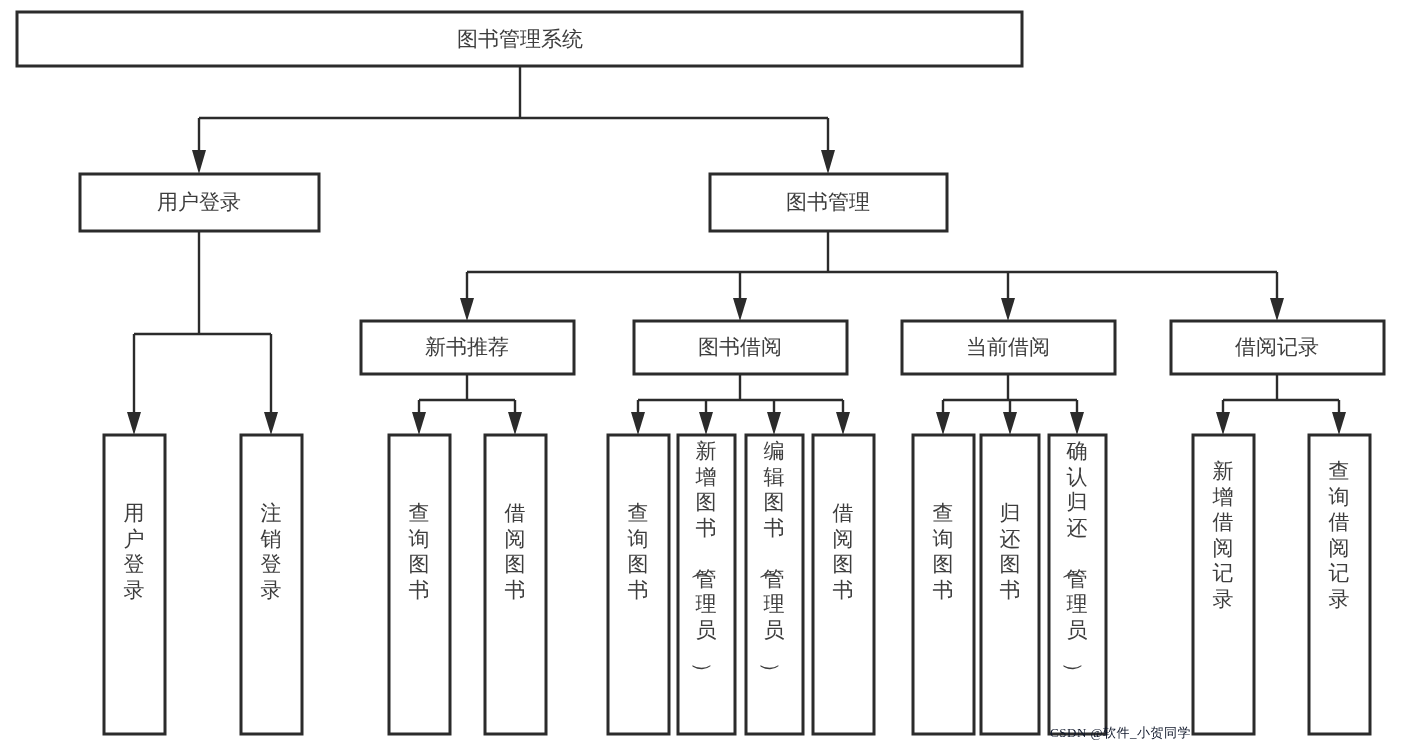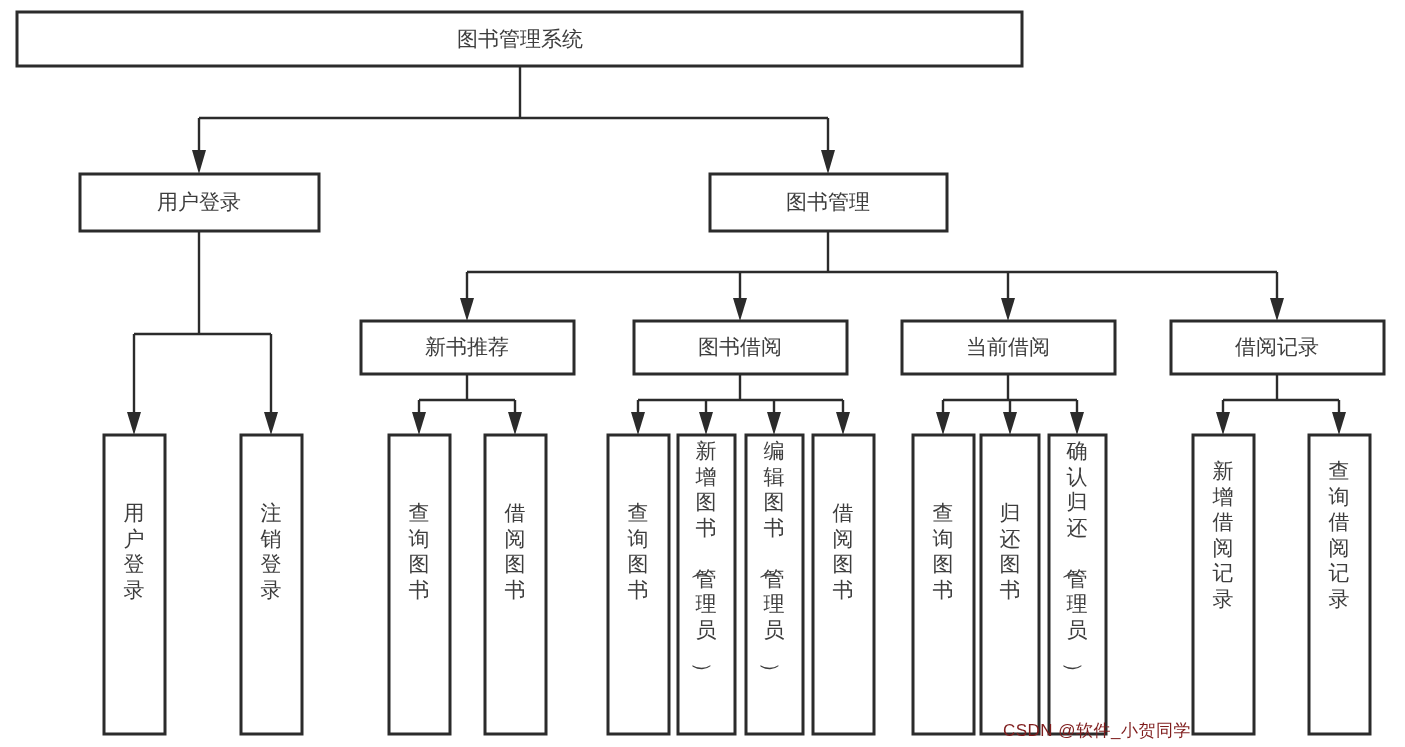--- a/index.html
+++ b/index.html
@@ -52,23 +52,23 @@
   .node-label-v {
     fill: #3d3d3d;
     font-family: "Liberation Sans", "DejaVu Sans", sans-serif;
     font-size: 21px;
     text-anchor: middle;
   }
   .watermark-text {
     position: absolute;
     right: 8px;
     bottom: 5px;
-    font-family: Liberation Sans, sans-serif;
-    font-size: 17px;
-    color: #7f1d1d;
+    font-family: Liberation Serif, serif;
+    font-size: 13px;
+    color: #0f172a;
     white-space: nowrap;
     letter-spacing: 0.5px;
   }
 </style>
 </head>
 <body>
 
 <div id="diagram-root">
 
   <svg class="flow-svg" viewBox="0 0 1405 747" xmlns="http://www.w3.org/2000/svg">

